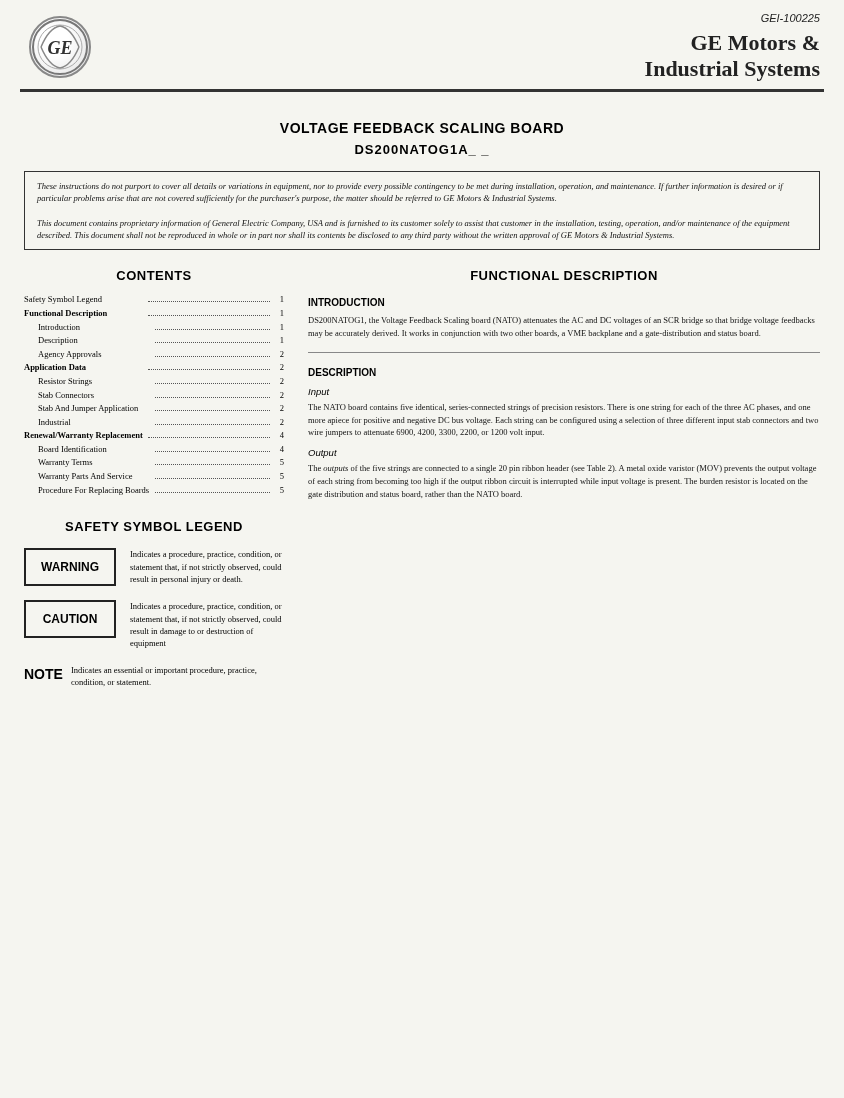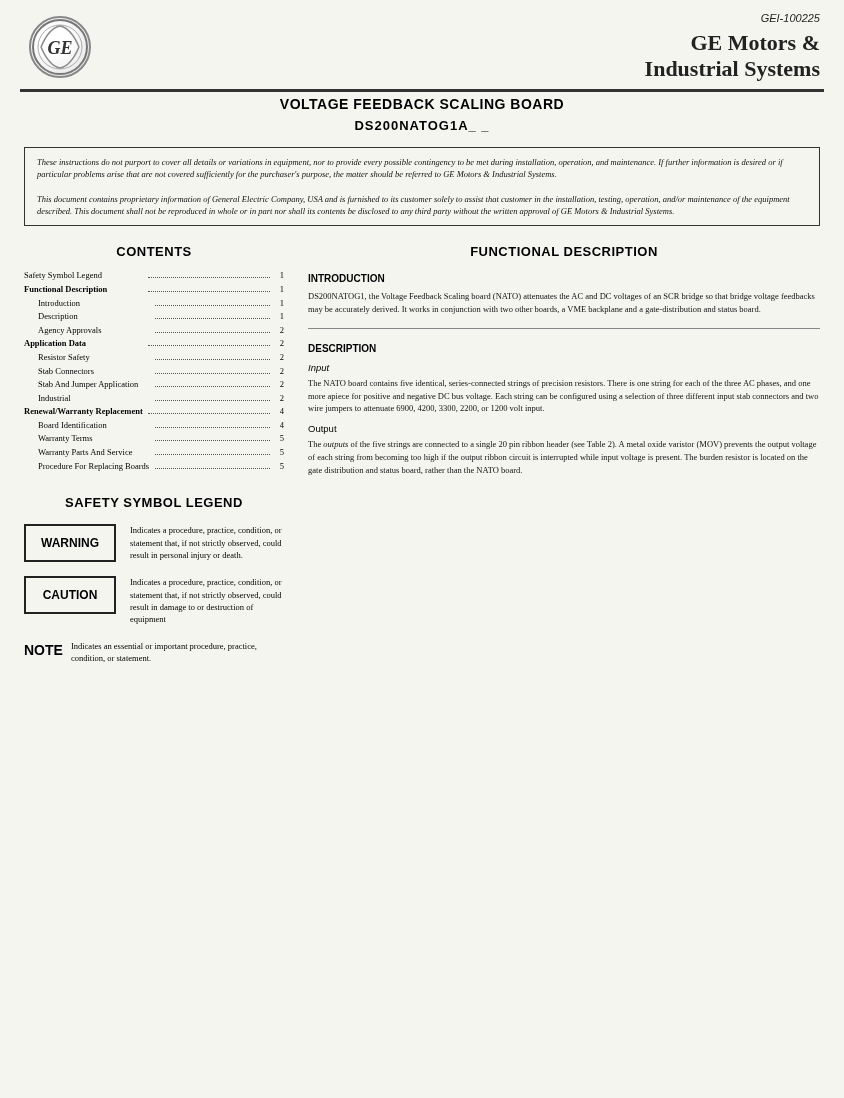--- a/index.html
+++ b/index.html
@@ -64,21 +64,21 @@
       line-height: 1.2;
       text-align: right;
     }
     .header-divider {
       height: 3px;
       background: #333;
       margin: 6px 20px 0 20px;
     }
     
     .main-content {
-      padding: 4px 24px 20px 24px;
+      padding: 28px 24px 20px 24px;
     }
     .doc-title {
       text-align: center;
       font-size: 14px;
       font-weight: bold;
       font-family: Arial, sans-serif;
       letter-spacing: 0.5px;
       margin-bottom: 6px;
     }
     .doc-subtitle {
@@ -296,21 +296,21 @@
               <span class="toc-label">Agency Approvals</span>
               <span class="toc-dots"></span>
               <span class="toc-page">2</span>
             </div>
             <div class="toc-entry bold-entry">
               <span class="toc-label">Application Data</span>
               <span class="toc-dots"></span>
               <span class="toc-page">2</span>
             </div>
             <div class="toc-entry toc-indent">
-              <span class="toc-label">Resistor Safety</span>
+              <span class="toc-label">Resistor Strings</span>
               <span class="toc-dots"></span>
               <span class="toc-page">2</span>
             </div>
             <div class="toc-entry toc-indent">
               <span class="toc-label">Stab Connectors</span>
               <span class="toc-dots"></span>
               <span class="toc-page">2</span>
             </div>
             <div class="toc-entry toc-indent">
               <span class="toc-label">Stab And Jumper Application</span>
@@ -376,18 +376,18 @@
         <div class="subsection-title">INTRODUCTION</div>
         <p class="body-text">DS200NATOG1, the Voltage Feedback Scaling board (NATO) attenuates the AC and DC voltages of an SCR bridge so that bridge voltage feedbacks may be accurately derived. It works in conjunction with two other boards, a VME backplane and a gate-distribution and status board.</p>
 
         <hr class="right-divider">
 
         <div class="subsection-title">DESCRIPTION</div>
 
         <div class="subsection-title" style="font-size:9.5px; font-style:italic; font-weight:normal; margin-top:8px; margin-bottom:4px;">Input</div>
         <p class="body-text">The NATO board contains five identical, series-connected strings of precision resistors. There is one string for each of the three AC phases, and one more apiece for positive and negative DC bus voltage. Each string can be configured using a selection of three different input stab connectors and two wire jumpers to attenuate 6900, 4200, 3300, 2200, or 1200 volt input.</p>
 
-        <div class="subsection-title" style="font-size:9.5px; font-weight:normal; margin-top:8px; margin-bottom:4px;">Output</div>
+        <div class="subsection-title" style="font-size:9.5px; font-style:italic; font-weight:normal; margin-top:8px; margin-bottom:4px;">Output</div>
         <p class="body-text">The <span style="font-style:italic">outputs</span> of the five strings are connected to a single 20 pin ribbon header (see Table 2). A metal oxide varistor (MOV) prevents the output voltage of each string from becoming too high if the output ribbon circuit is interrupted while input voltage is present. The burden resistor is located on the gate distribution and status board, rather than the NATO board.</p>
       </div>
     </div>
   </div>
 </div>
 
 </body></html>

